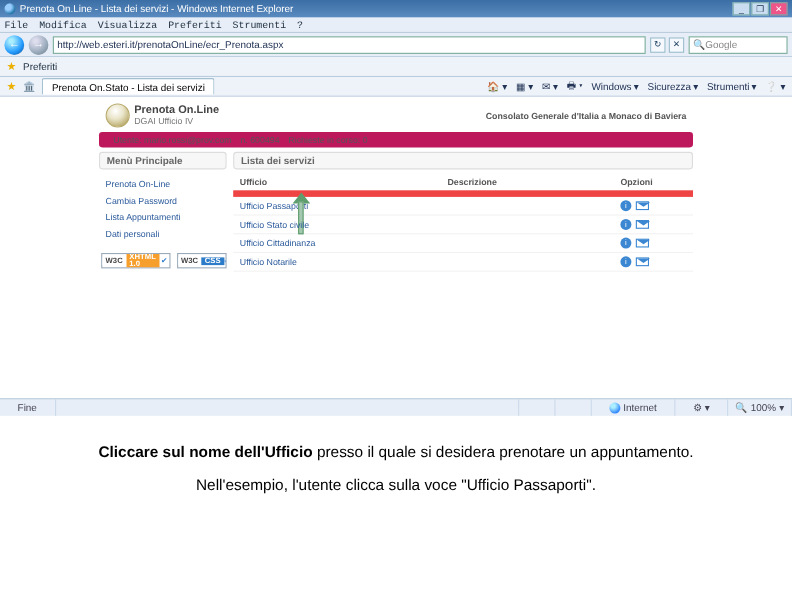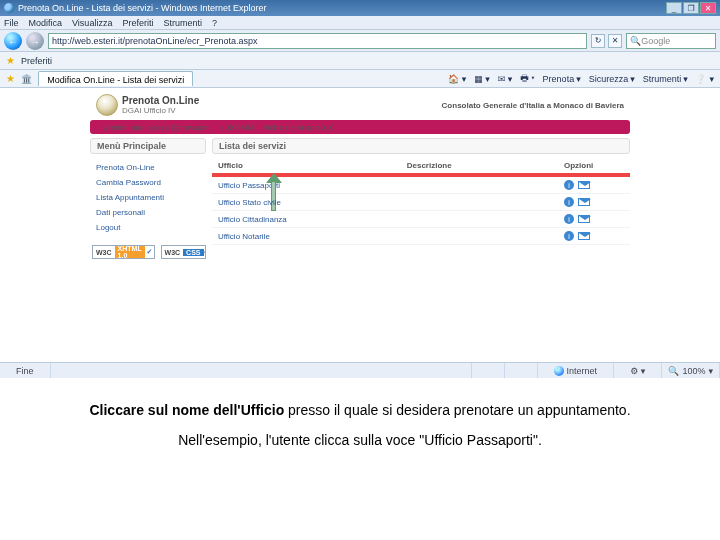--- a/index.html
+++ b/index.html
@@ -4,21 +4,21 @@
 <style>
   * { box-sizing: border-box; margin: 0; padding: 0; }
   body { font-family: Tahoma, Arial, sans-serif; font-size: 9px; background: #fff; width: 720px; height: 540px; overflow: hidden; position: relative; }
   
   .ie-titlebar { height: 16px; background: linear-gradient(#3b6ea5,#5a8bc0); color: #fff; display: flex; align-items: center; padding: 0 4px; font-size: 9px; }
   .ie-titlebar .ie-icon { width: 10px; height: 10px; background: radial-gradient(circle at 35% 35%, #9cf 30%, #27a 70%); border-radius: 50%; margin-right: 4px; }
   .ie-titlebar .title { flex:1; white-space: nowrap; overflow:hidden; }
   .win-btns { display:flex; gap:1px; }
   .win-btn { width:16px; height:12px; background:#c9ddf0; border:1px solid #7aa; color:#235; font-size:8px; display:flex; align-items:center; justify-content:center; cursor:pointer; }
   .win-btn.close { background:#e58; color:#fff; }
-  .ie-menubar { height:14px; background:#e8eef7; border-bottom:1px solid #bcd; display:flex; align-items:center; padding:0 4px; gap:10px; font-size:9px; color:#234; }
+  .ie-menubar { height:14px; background:#e8eef7; border-bottom:1px solid #bcd; display:flex; align-items:center; padding:0 4px; gap:10px; font-size:9px; color:#234;font-family:Liberation Mono, monospace; }
   .ie-addrbar { height:22px; background:#e8eef7; border-bottom:1px solid #bcd; display:flex; align-items:center; padding:0 4px; gap:4px; }
   .nav-btn { width:18px; height:18px; border-radius:50%; background:radial-gradient(circle at 35% 30%, #aef 10%, #29f 60%, #147 100%); display:flex; align-items:center; justify-content:center; color:#fff; font-size:10px; cursor:pointer; }
   .nav-btn.fwd { background:radial-gradient(circle at 35% 30%, #dde 10%, #9ab 60%, #678 100%); }
   .addr-input { flex:1; height:16px; background:#fff; border:1px solid #7a9; font-size:9px; padding:0 3px; display:flex; align-items:center; color:#235; }
   .addr-btns { display:flex; gap:3px; }
   .addr-btns .sm { width:14px; height:14px; border:1px solid #9bc; background:#f5f9fd; display:flex; align-items:center; justify-content:center; font-size:8px; color:#246; cursor:pointer; }
   .search-box { width:90px; height:16px; background:#fff; border:1px solid #7a9; font-size:9px; padding:0 3px; display:flex; align-items:center; color:#888; }
   .ie-favbar { height:18px; background:#eef3fa; border-bottom:1px solid #bcd; display:flex; align-items:center; padding:0 6px; gap:8px; font-size:9px; justify-content:space-between; }
   .ie-favbar .left { display:flex; align-items:center; gap:6px; }
   .ie-favbar .right { display:flex; align-items:center; gap:8px; color:#235; }
@@ -38,21 +38,21 @@
   .brand-text .t1 { font-weight:bold; font-size:10px; color:#444; }
   .brand-text .t2 { font-size:8px; color:#777; }
   .brand-right { font-size:8px; color:#555; font-weight:bold; }
   .userbar { height:14px; background:#f4f4f4; border:7px solid #be185d; border-radius:3px; display:flex; align-items:center; padding:0 6px; gap:8px; font-size:8px; color:#555; margin-bottom:4px; }
   .cols { display:flex; gap:6px; }
   .col-left { width:116px; }
   .col-right { flex:1; }
   .panel-head { height:16px; background:#f7f7f7; border:1px solid #ddd; border-radius:3px; display:flex; align-items:center; padding:0 6px; font-size:9px; font-weight:bold; color:#666; margin-bottom:4px;text-align:center; }
   .menu-list { padding:2px 4px; }
   .menu-list a { display:block; font-size:8px; color:#2b5a9b; padding:3px 2px; cursor:pointer; }
-  .table-head { display:flex; font-size:8px; color:#555; font-weight:bold; padding:3px 6px; border-bottom:4px solid #ef4444; }
+  .table-head { display:flex; font-size:8px; color:#555; font-weight:bold; padding:3px 6px; border-bottom:6px solid #ef4444; }
   .table-head .c1 { flex:1.2; }
   .table-head .c2 { flex:1; text-align:left; }
   .table-head .c3 { width:60px; text-align:left; }
   .svc-row { display:flex; align-items:center; font-size:8px; padding:3px 6px; border-bottom:1px solid #f2f2f2; }
   .svc-row .c1 { flex:1.2; color:#2b5a9b; cursor:pointer; position:relative; }
   .svc-row .c2 { flex:1; }
   .svc-row .c3 { width:60px; display:flex; gap:4px; align-items:center; }
   .opt-info { width:10px; height:10px; border-radius:50%; background:#3b87d1; color:#fff; display:flex; align-items:center; justify-content:center; font-size:7px; cursor:pointer; }
   .opt-mail { width:12px; height:8px; background:#fff; border:1px solid #3b87d1; position:relative; cursor:pointer; }
   .opt-mail::before { content:""; position:absolute; left:0; right:0; top:0; height:0; border-left:6px solid transparent; border-right:6px solid transparent; border-top:4px solid #3b87d1; }
@@ -120,28 +120,28 @@
     <span class="fav-star">★</span>
     <span class="fav-item">Preferiti</span>
   </div>
   <div class="right"></div>
 </div>
 
 <div class="ie-tabbar">
   <span class="fav-star">★</span>
   <span>🏛️</span>
   <div class="ie-tab">
-    <span>Modifica On.Line - Lista dei servizi</span>
+    <span>Prenota On.Stato - Lista dei servizi</span>
   </div>
   <div class="tab-right">
     <span>🏠 ▾</span>
     <span>▦ ▾</span>
     <span>✉ ▾</span>
     <span>🖶 ▾</span>
-    <span><span>Prenota</span> ▾</span>
+    <span><span>Windows</span> ▾</span>
     <span><span>Sicurezza</span> ▾</span>
     <span><span>Strumenti</span> ▾</span>
     <span>❔ ▾</span>
   </div>
 </div>
 
 <div class="page">
   <div class="content-wrap">
     <div class="brand-row">
       <div class="brand-left">
@@ -161,21 +161,20 @@
     </div>
 
     <div class="cols">
       <div class="col-left">
         <div class="panel-head">Menù Principale</div>
         <div class="menu-list">
           <a>Prenota On-Line</a>
           <a>Cambia Password</a>
           <a>Lista Appuntamenti</a>
           <a>Dati personali</a>
-          <a>Logout</a>
         </div>
         <div class="badges">
           <div class="badge">
             <span class="bw">W3C</span>
               <span class="bx">XHTML 1.0</span>
               <span class="bt">✔</span>
           </div>
           <div class="badge">
             <span class="bw">W3C</span>
               <span class="bc">CSS</span>

